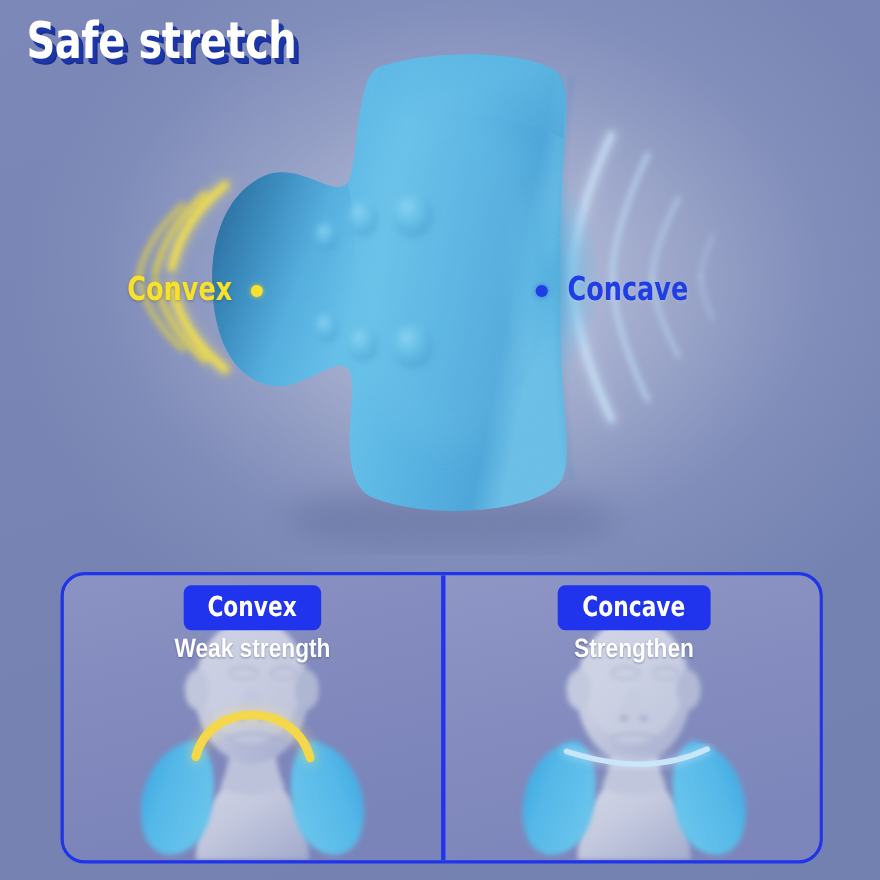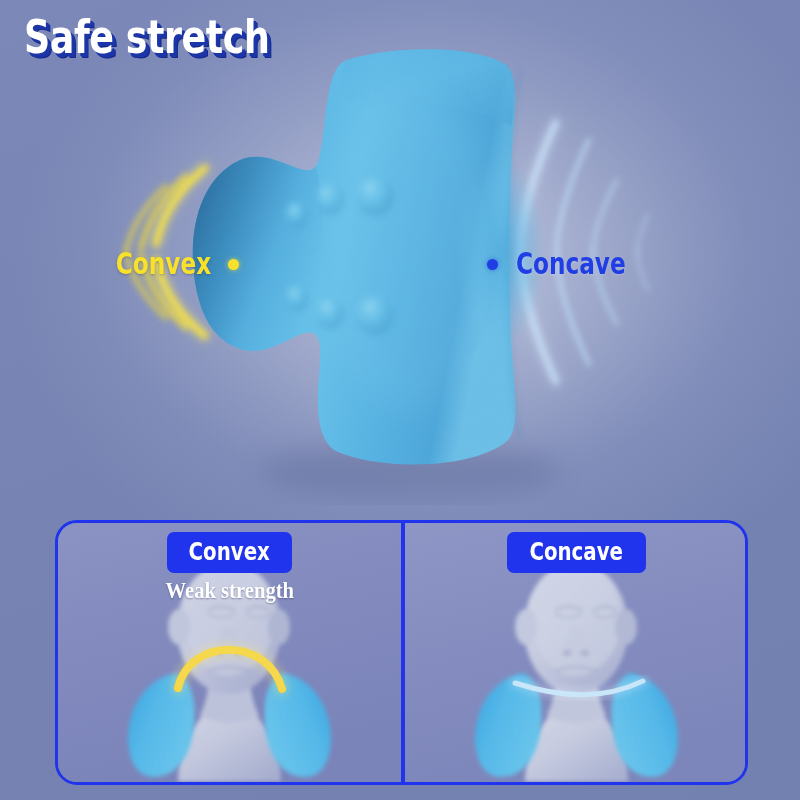--- a/index.html
+++ b/index.html
@@ -131,21 +131,21 @@
     line-height: 1;
     padding: 7px 16px 9px;
     border-radius: 7px;
     letter-spacing: 0px;
     user-select: none;
   }
   .badge span { display: inline-block; transform: scaleX(0.88); }
   .sub {
     margin-top: 5px;
     color: #ffffff;
-    font-family: Liberation Serif, serif;
+    font-family: Liberation Sans, sans-serif;
     font-size: 24px;
     font-weight: 700;
     font-stretch: condensed;
     line-height: 1;
     text-shadow: 0 1px 2px rgba(40,45,90,0.45);
     user-select: none;
   }
   .sub span { display: inline-block; transform: scaleX(0.86); }
 
   .cell svg { position: absolute; left: 0; top: 0; }
@@ -439,17 +439,20 @@
         <path d="M225,196 C247,200 265,218 271,244 C277,272 269,300 247,300 C223,300 209,276 207,248 C205,222 209,204 225,196 Z" transform="translate(0,-46)" fill="url(#wingR2)" filter="url(#sb3)"></path>
 
         <path d="M110,160 C160,176 200,176 238,158" fill="none" stroke="#bfe2f7" stroke-width="5" stroke-linecap="round"></path>
         <path d="M110,160 C160,176 200,176 238,158" fill="none" stroke="#e7f4fd" stroke-width="9" stroke-linecap="round" opacity="0.35" filter="url(#sb4)"></path>
       </svg>
 
       <div class="cell-head">
         <div class="badge">
           <span>Concave</span>
         </div>
+        <div class="sub">
+          <span>Strengthen</span>
+        </div>
       </div>
     </div>
 
   </div>
 </div>
 
 </body></html>

